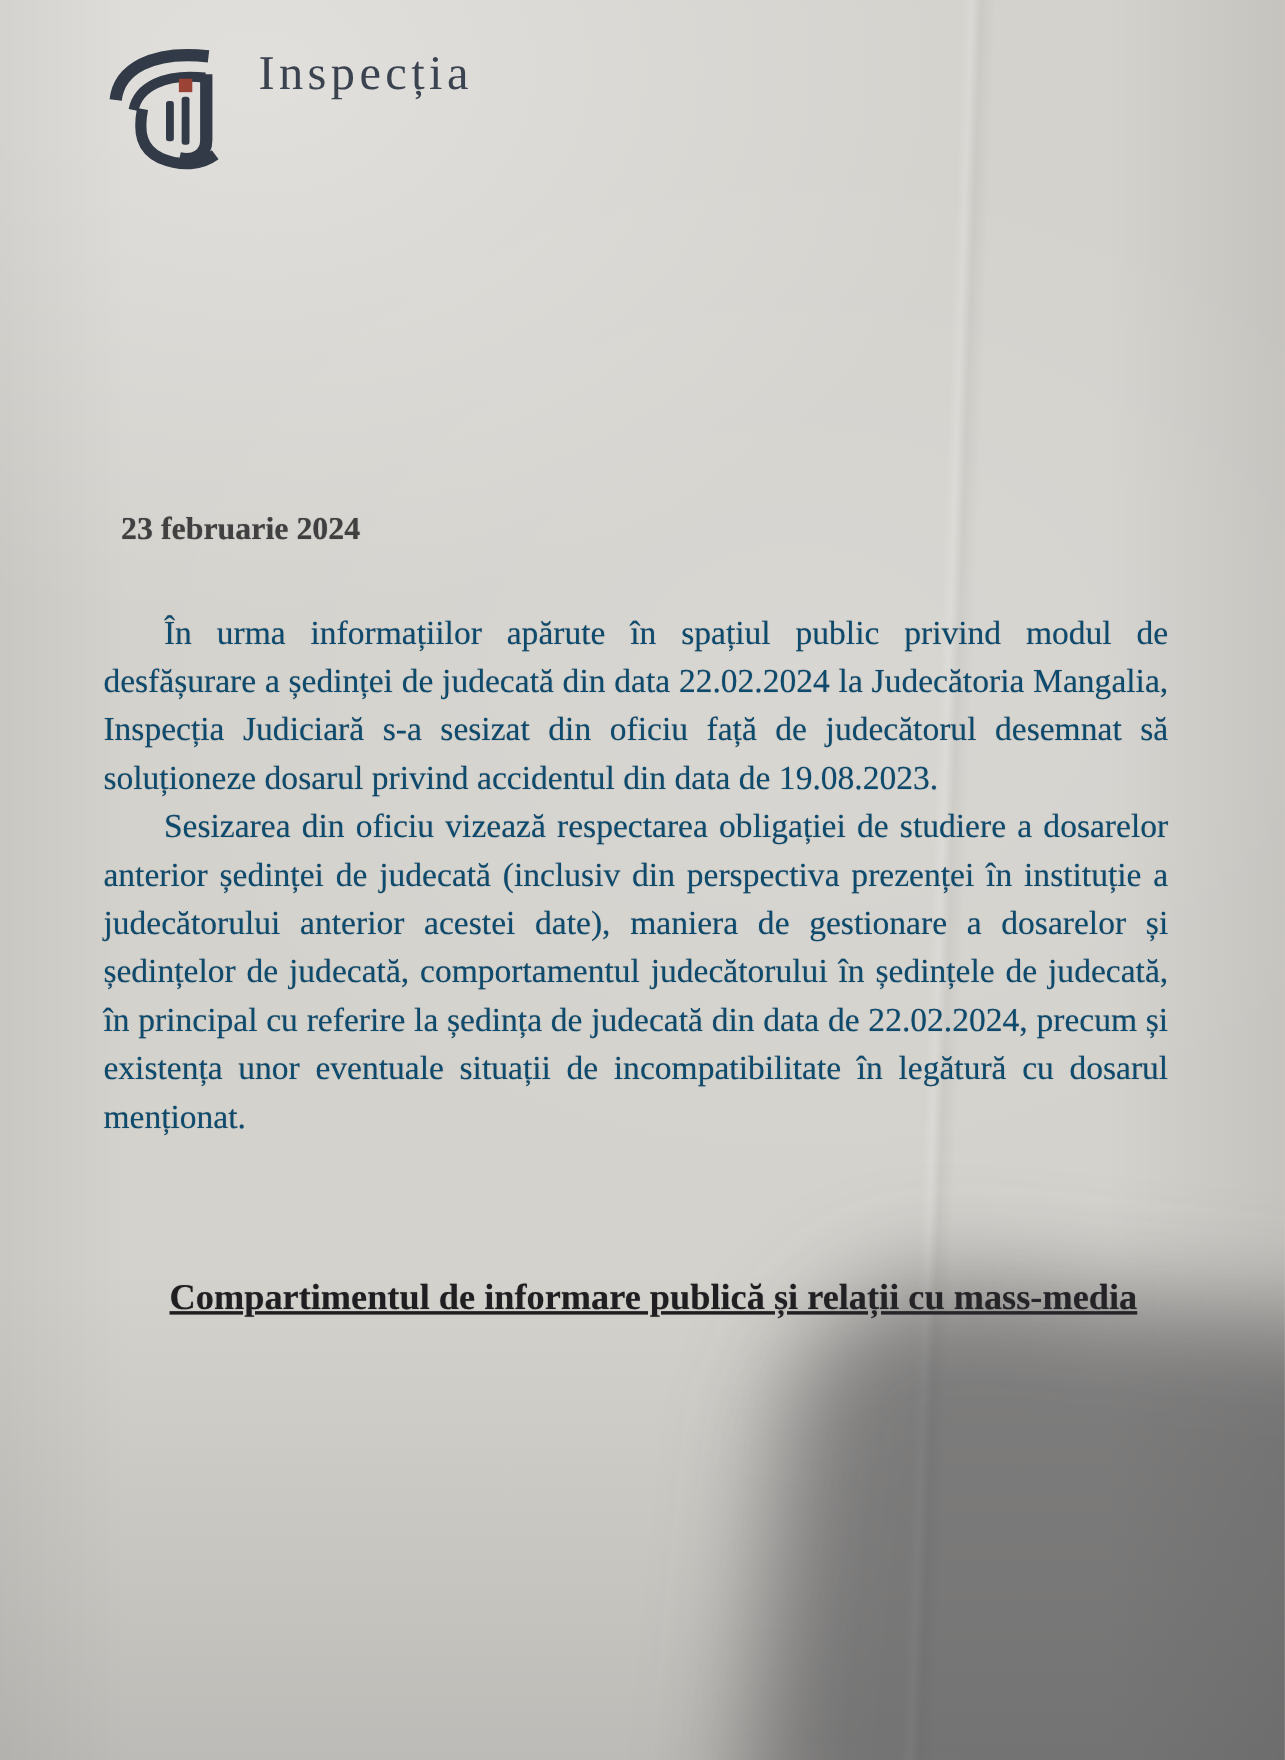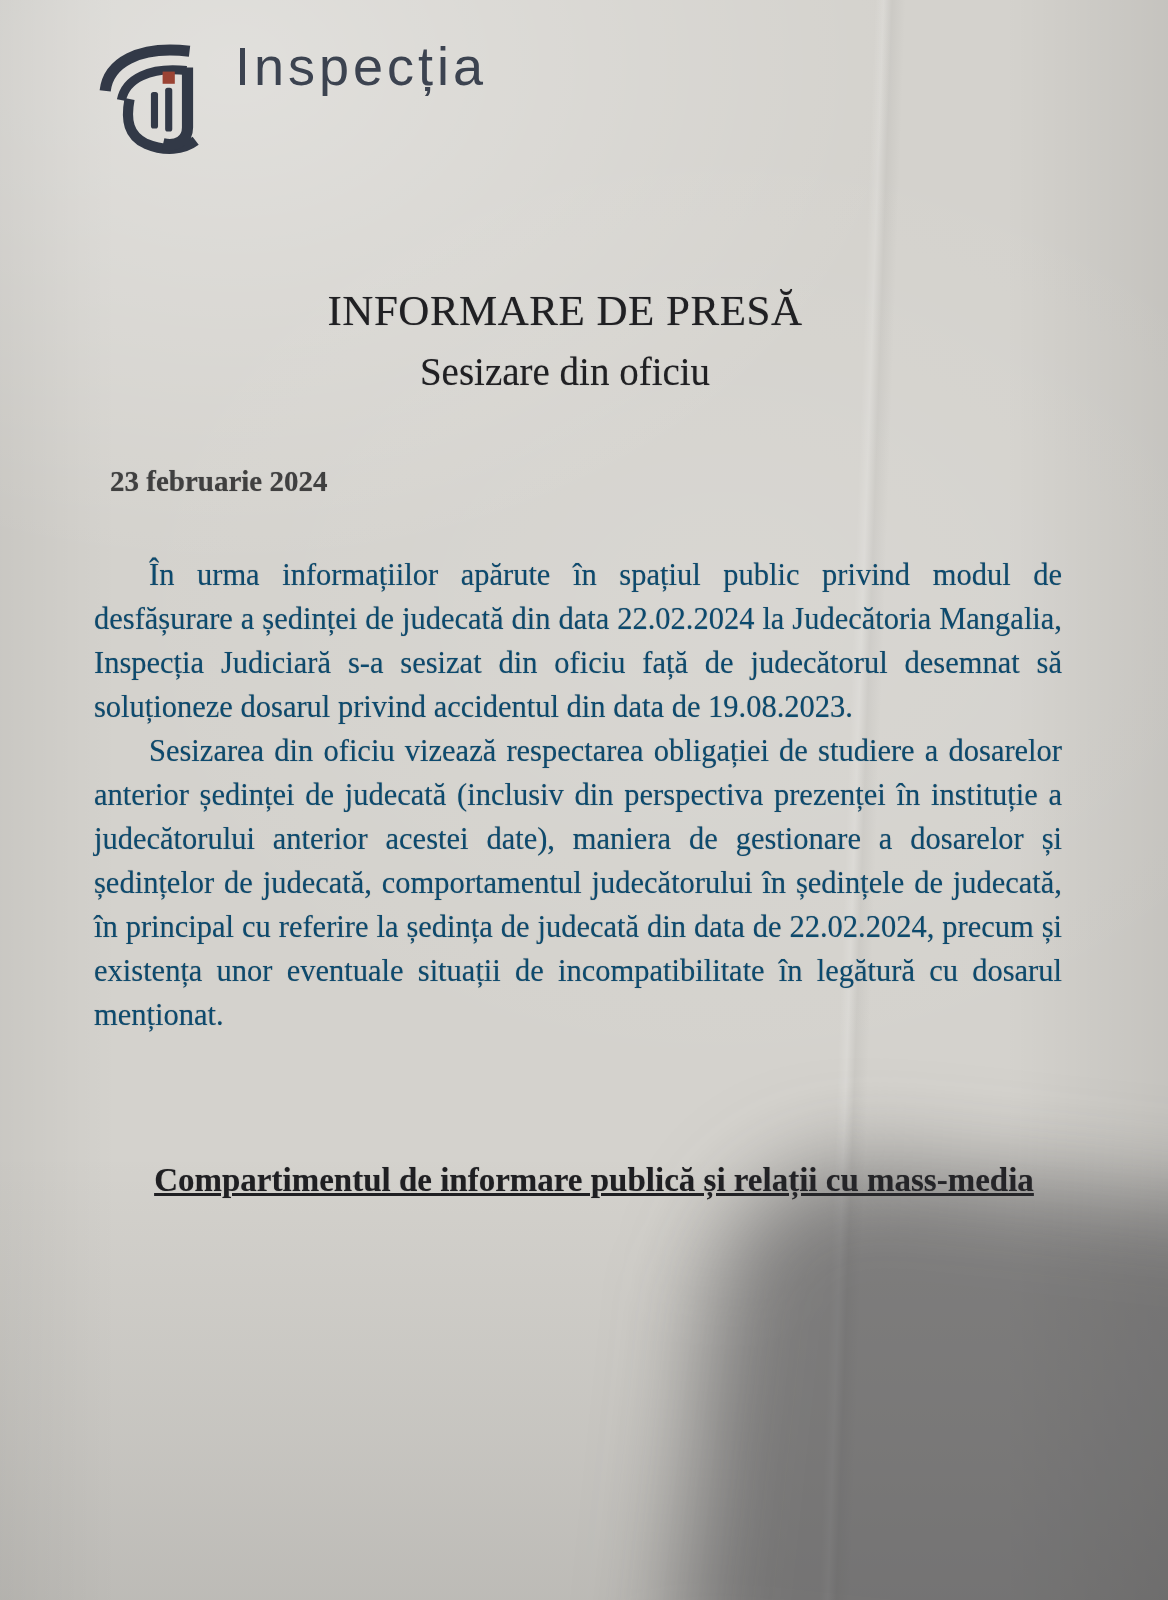--- a/index.html
+++ b/index.html
@@ -25,22 +25,22 @@
     position:absolute;right:-130px;bottom:-120px;width:600px;height:540px;
     background:rgba(50,50,53,0.52);
     border-radius:150px 30px 0 0;
     transform:rotate(6deg);
     filter:blur(48px);
     pointer-events:none;
   }
   .logo{position:absolute;top:36px;left:95px;display:flex;align-items:flex-start;gap:18px;}
   .logo-icon{width:122px;height:122px;flex:0 0 auto;}
   .logo-text{
-    font-family:Liberation Sans, sans-serif;font-weight:200;
-    font-size:54px;line-height:49px;letter-spacing:4px;color:#3c4350;
+    font-family:Liberation Serif, serif;font-weight:200;
+    font-size:44px;line-height:49px;letter-spacing:4px;color:#3c4350;
     margin-top:6px;
   }
   .title{
     position:absolute;top:286px;left:0;width:1130px;margin:0;text-align:center;
     font-weight:400;font-size:43px;letter-spacing:0.5px;color:#202023;
     text-shadow:0 0 1px rgba(32,32,36,0.45);
   }
   .subtitle{
     position:absolute;top:349px;left:0;width:1130px;margin:0;text-align:center;
     font-weight:400;font-size:39px;color:#202023;
@@ -79,22 +79,20 @@
       <rect x="55" y="55" width="7" height="36" rx="2.5" fill="#323947"></rect>
       <rect x="69" y="51" width="7" height="43" rx="2.5" fill="#323947"></rect>
       <rect x="66.5" y="35" width="12" height="12" fill="#9b4334"></rect>
       <path d="M91 31 L91 90 C 91 103 80 109 67 106" fill="none" stroke-width="11" stroke="#323947"></path>
     </svg>
     <div class="logo-text">
       <div>Inspecția</div>
     </div>
   </header>
 
-  <h1 class="title">INFORMARE DE PRESĂ</h1>
-  <h2 class="subtitle">Sesizare din oficiu</h2>
 
   <div class="date">23 februarie 2024</div>
 
   <main class="body-text">
     <p>În urma informațiilor apărute în spațiul public privind modul de desfășurare a ședinței de judecată din data 22.02.2024 la Judecătoria Mangalia, Inspecția Judiciară s-a sesizat din oficiu față de judecătorul desemnat să soluționeze dosarul privind accidentul din data de 19.08.2023.</p>
     <p>Sesizarea din oficiu vizează respectarea obligației de studiere a dosarelor anterior ședinței de judecată (inclusiv din perspectiva prezenței în instituție a judecătorului anterior acestei date), maniera de gestionare a dosarelor și ședințelor de judecată, comportamentul judecătorului în ședințele de judecată, în principal cu referire la ședința de judecată din data de 22.02.2024, precum și existența unor eventuale situații de incompatibilitate în legătură cu dosarul menționat.</p>
   </main>
 
   <div class="footer">Compartimentul de informare publică și relații cu mass-media</div>
 

